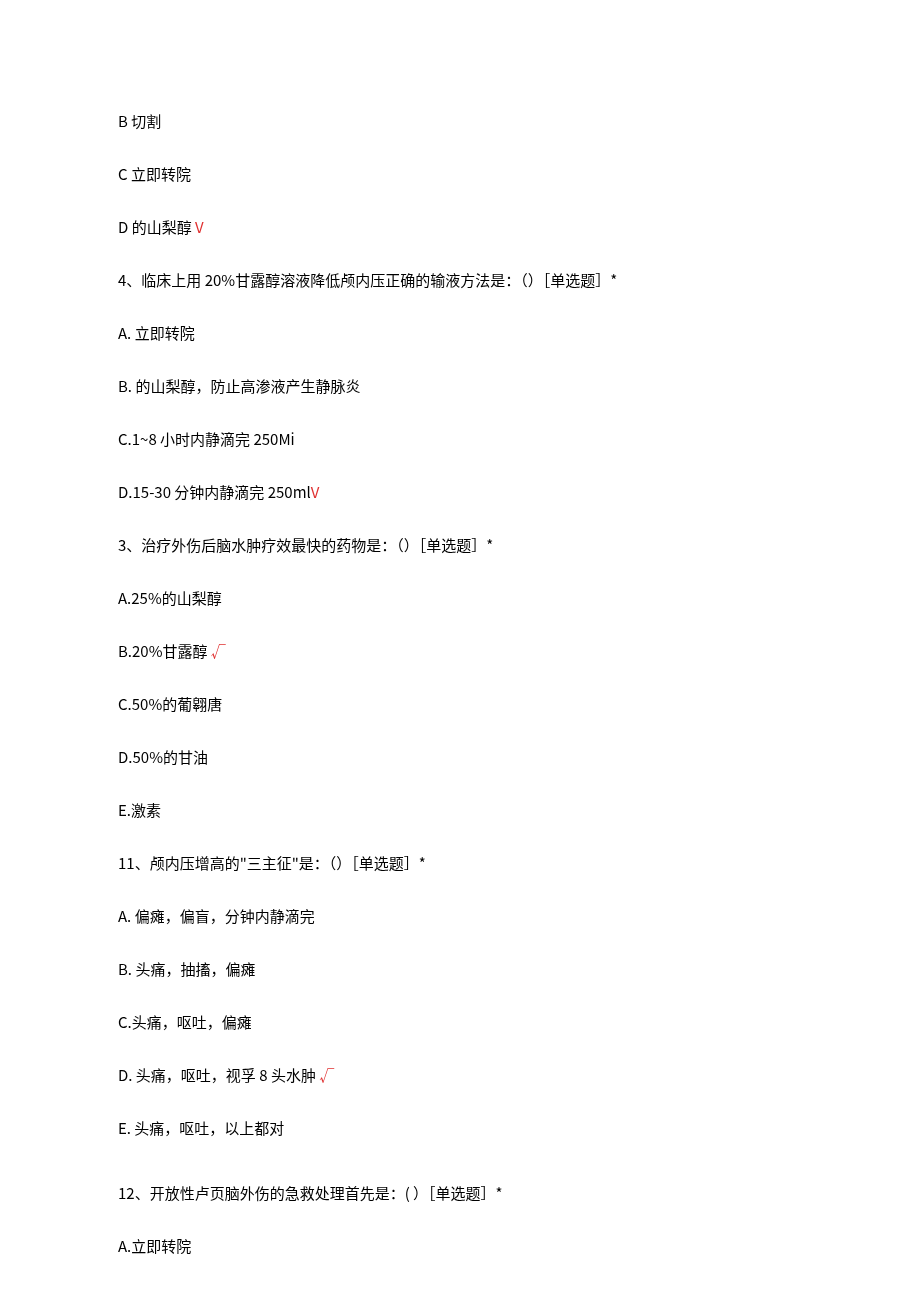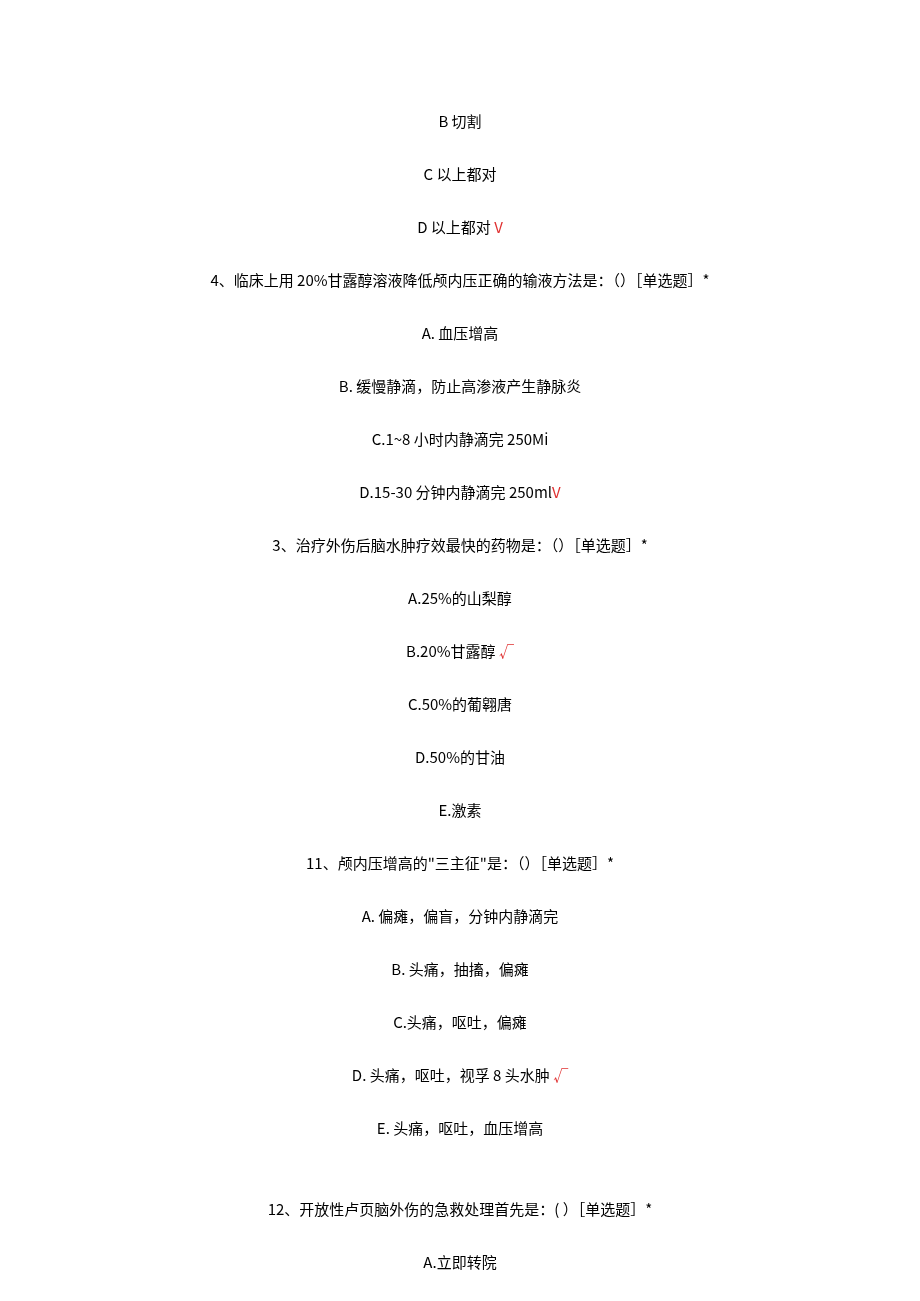--- a/index.html
+++ b/index.html
@@ -13,50 +13,49 @@
     box-sizing: border-box;
     padding: 110px 118px 60px 118px;
     font-family: "Microsoft YaHei", "PingFang SC", "Noto Sans CJK SC", Arial, sans-serif;
     font-size: 15px;
     color: #000000;
     line-height: 1.4;
   }
   .line {
     margin-bottom: 32px;
     white-space: nowrap;
-    text-align: center;
   }
   .gap-extra {
-    margin-top: 60px;
+    margin-top: 44px;
   }
   .correct {
     color: #e03131;
   }
 </style>
 </head>
 <body>
 
 <div class="line">
   <span>B 切割</span>
 </div>
 <div class="line">
-  <span>C 以上都对</span>
+  <span>C 立即转院</span>
 </div>
 <div class="line">
-  <span>D 以上都对 </span><span class="correct">V</span>
+  <span>D 的山梨醇 </span><span class="correct">V</span>
 </div>
 
 <div class="line">
   <span>4、临床上用 20%甘露醇溶液降低颅内压正确的输液方法是：（）［单选题］*</span>
 </div>
 <div class="line">
-  <span>A. 血压增高</span>
+  <span>A. 立即转院</span>
 </div>
 <div class="line">
-  <span>B. 缓慢静滴，防止高渗液产生静脉炎</span>
+  <span>B. 的山梨醇，防止高渗液产生静脉炎</span>
 </div>
 <div class="line">
   <span>C.1~8 小时内静滴完 250Mi</span>
 </div>
 <div class="line">
   <span>D.15-30 分钟内静滴完 250ml</span><span class="correct">V</span>
 </div>
 
 <div class="line">
   <span>3、治疗外伤后脑水肿疗效最快的药物是：（）［单选题］*</span>
@@ -86,21 +85,21 @@
 <div class="line">
   <span>B. 头痛，抽搐，偏瘫</span>
 </div>
 <div class="line">
   <span>C.头痛，呕吐，偏瘫</span>
 </div>
 <div class="line">
   <span>D. 头痛，呕吐，视孚 8 头水肿 </span><span class="correct">√</span>
 </div>
 <div class="line">
-  <span>E. 头痛，呕吐，血压增高</span>
+  <span>E. 头痛，呕吐，以上都对</span>
 </div>
 
 <div class="line gap-extra">
   <span>12、开放性卢页脑外伤的急救处理首先是：( ）［单选题］*</span>
 </div>
 <div class="line">
   <span>A.立即转院</span>
 </div>
 
 </body></html>

